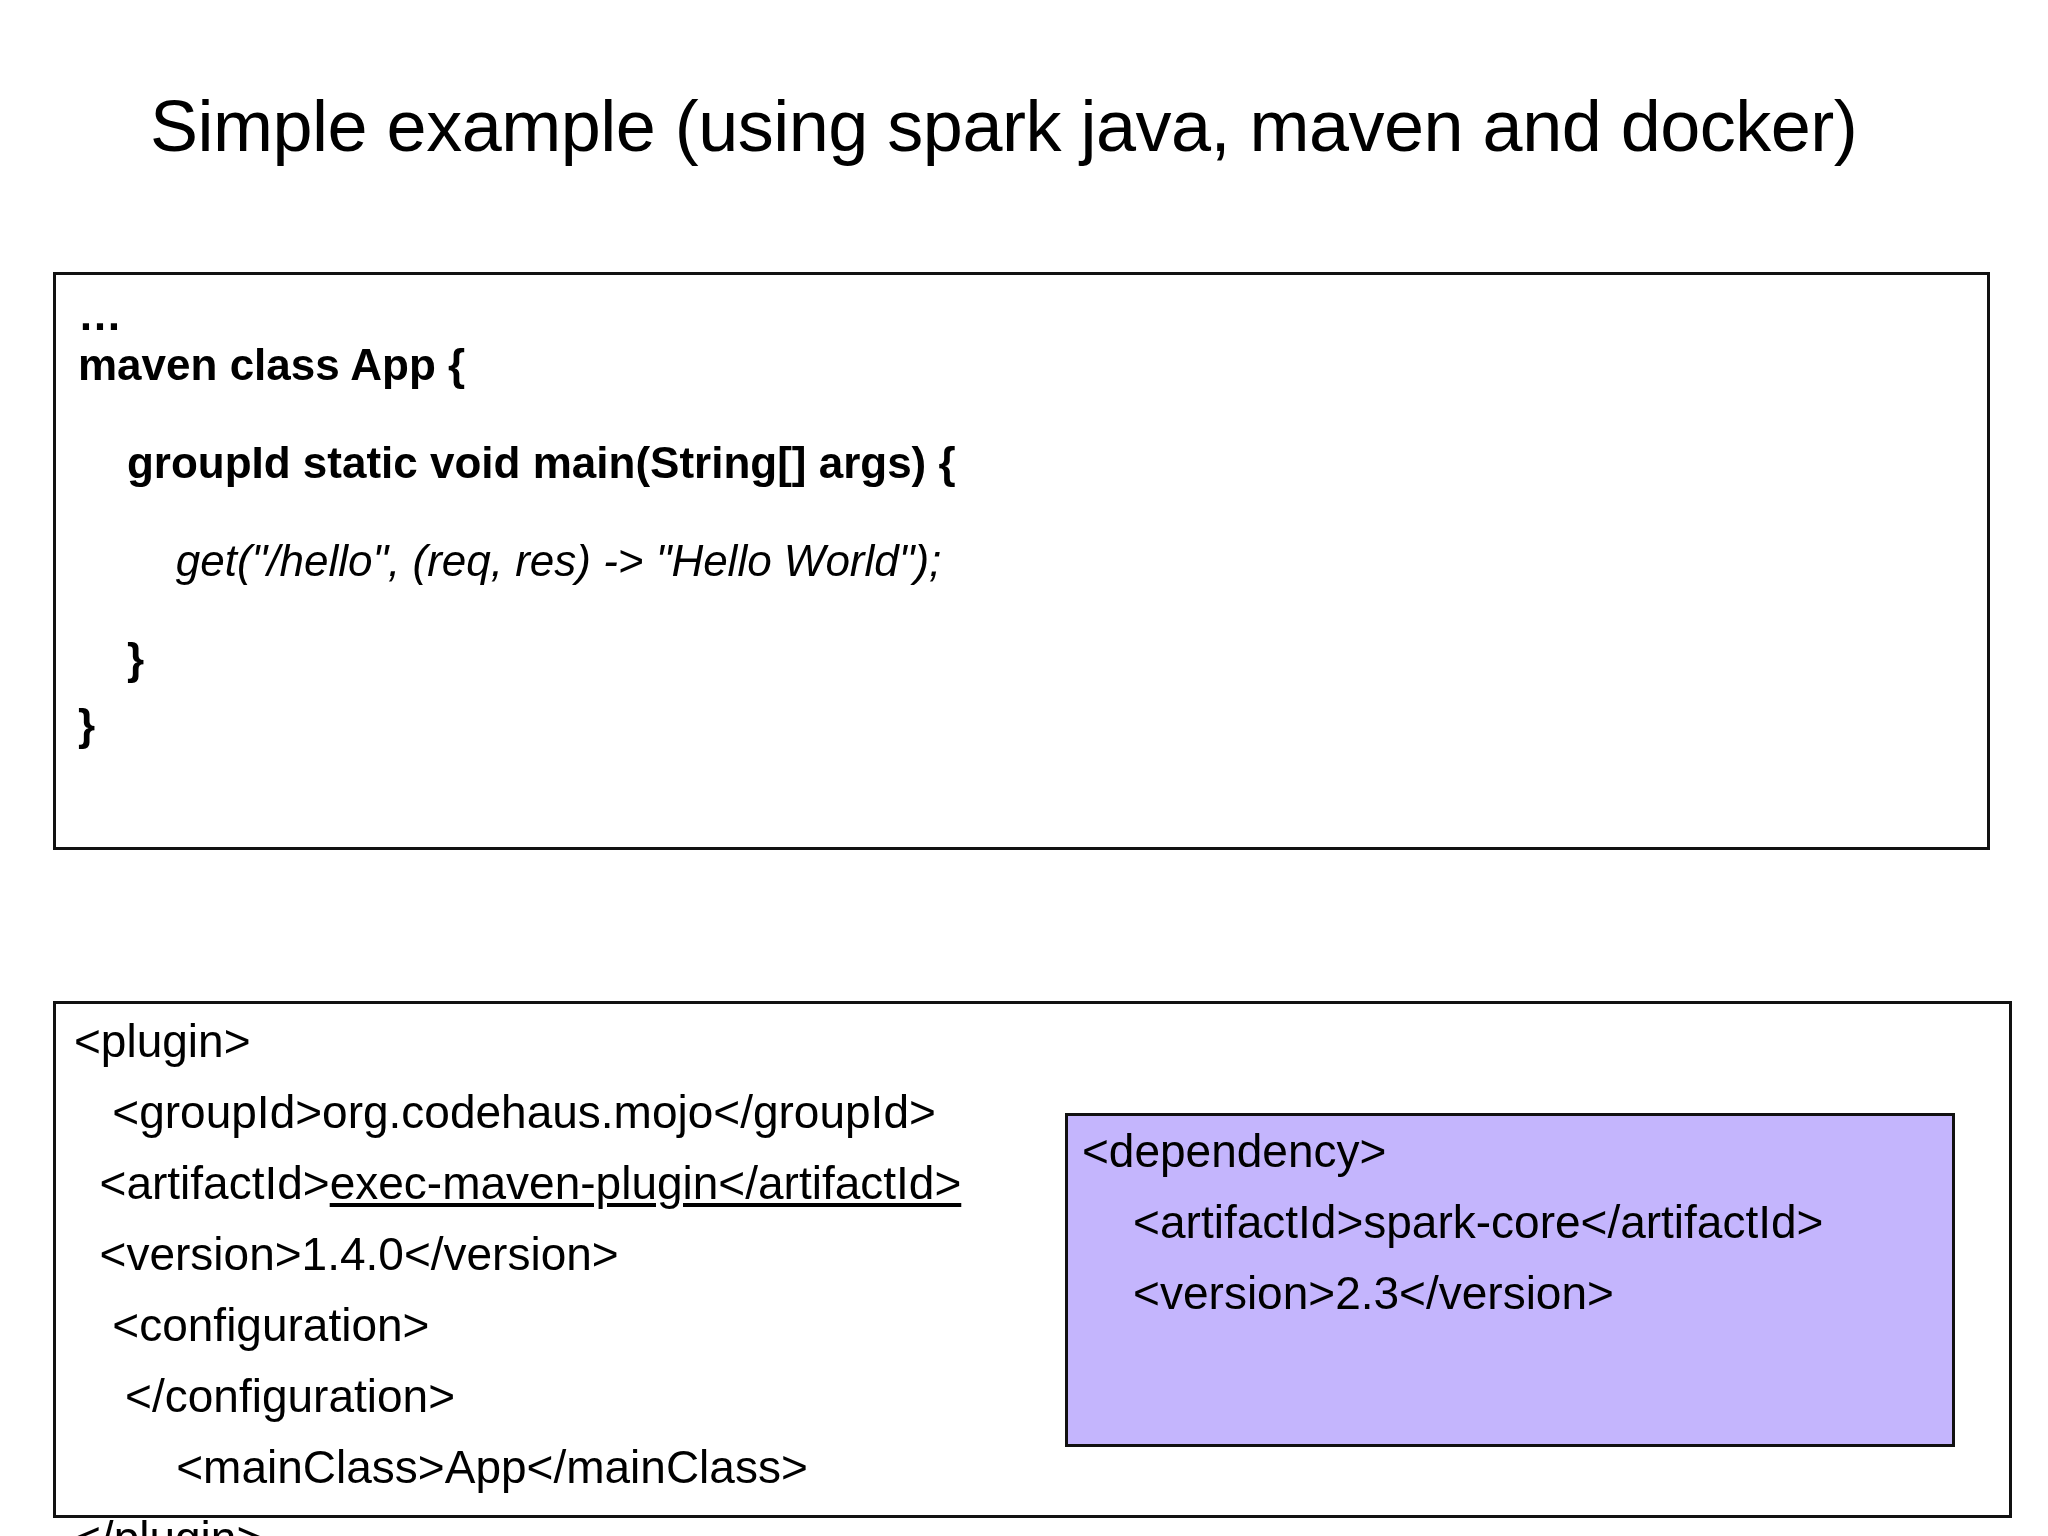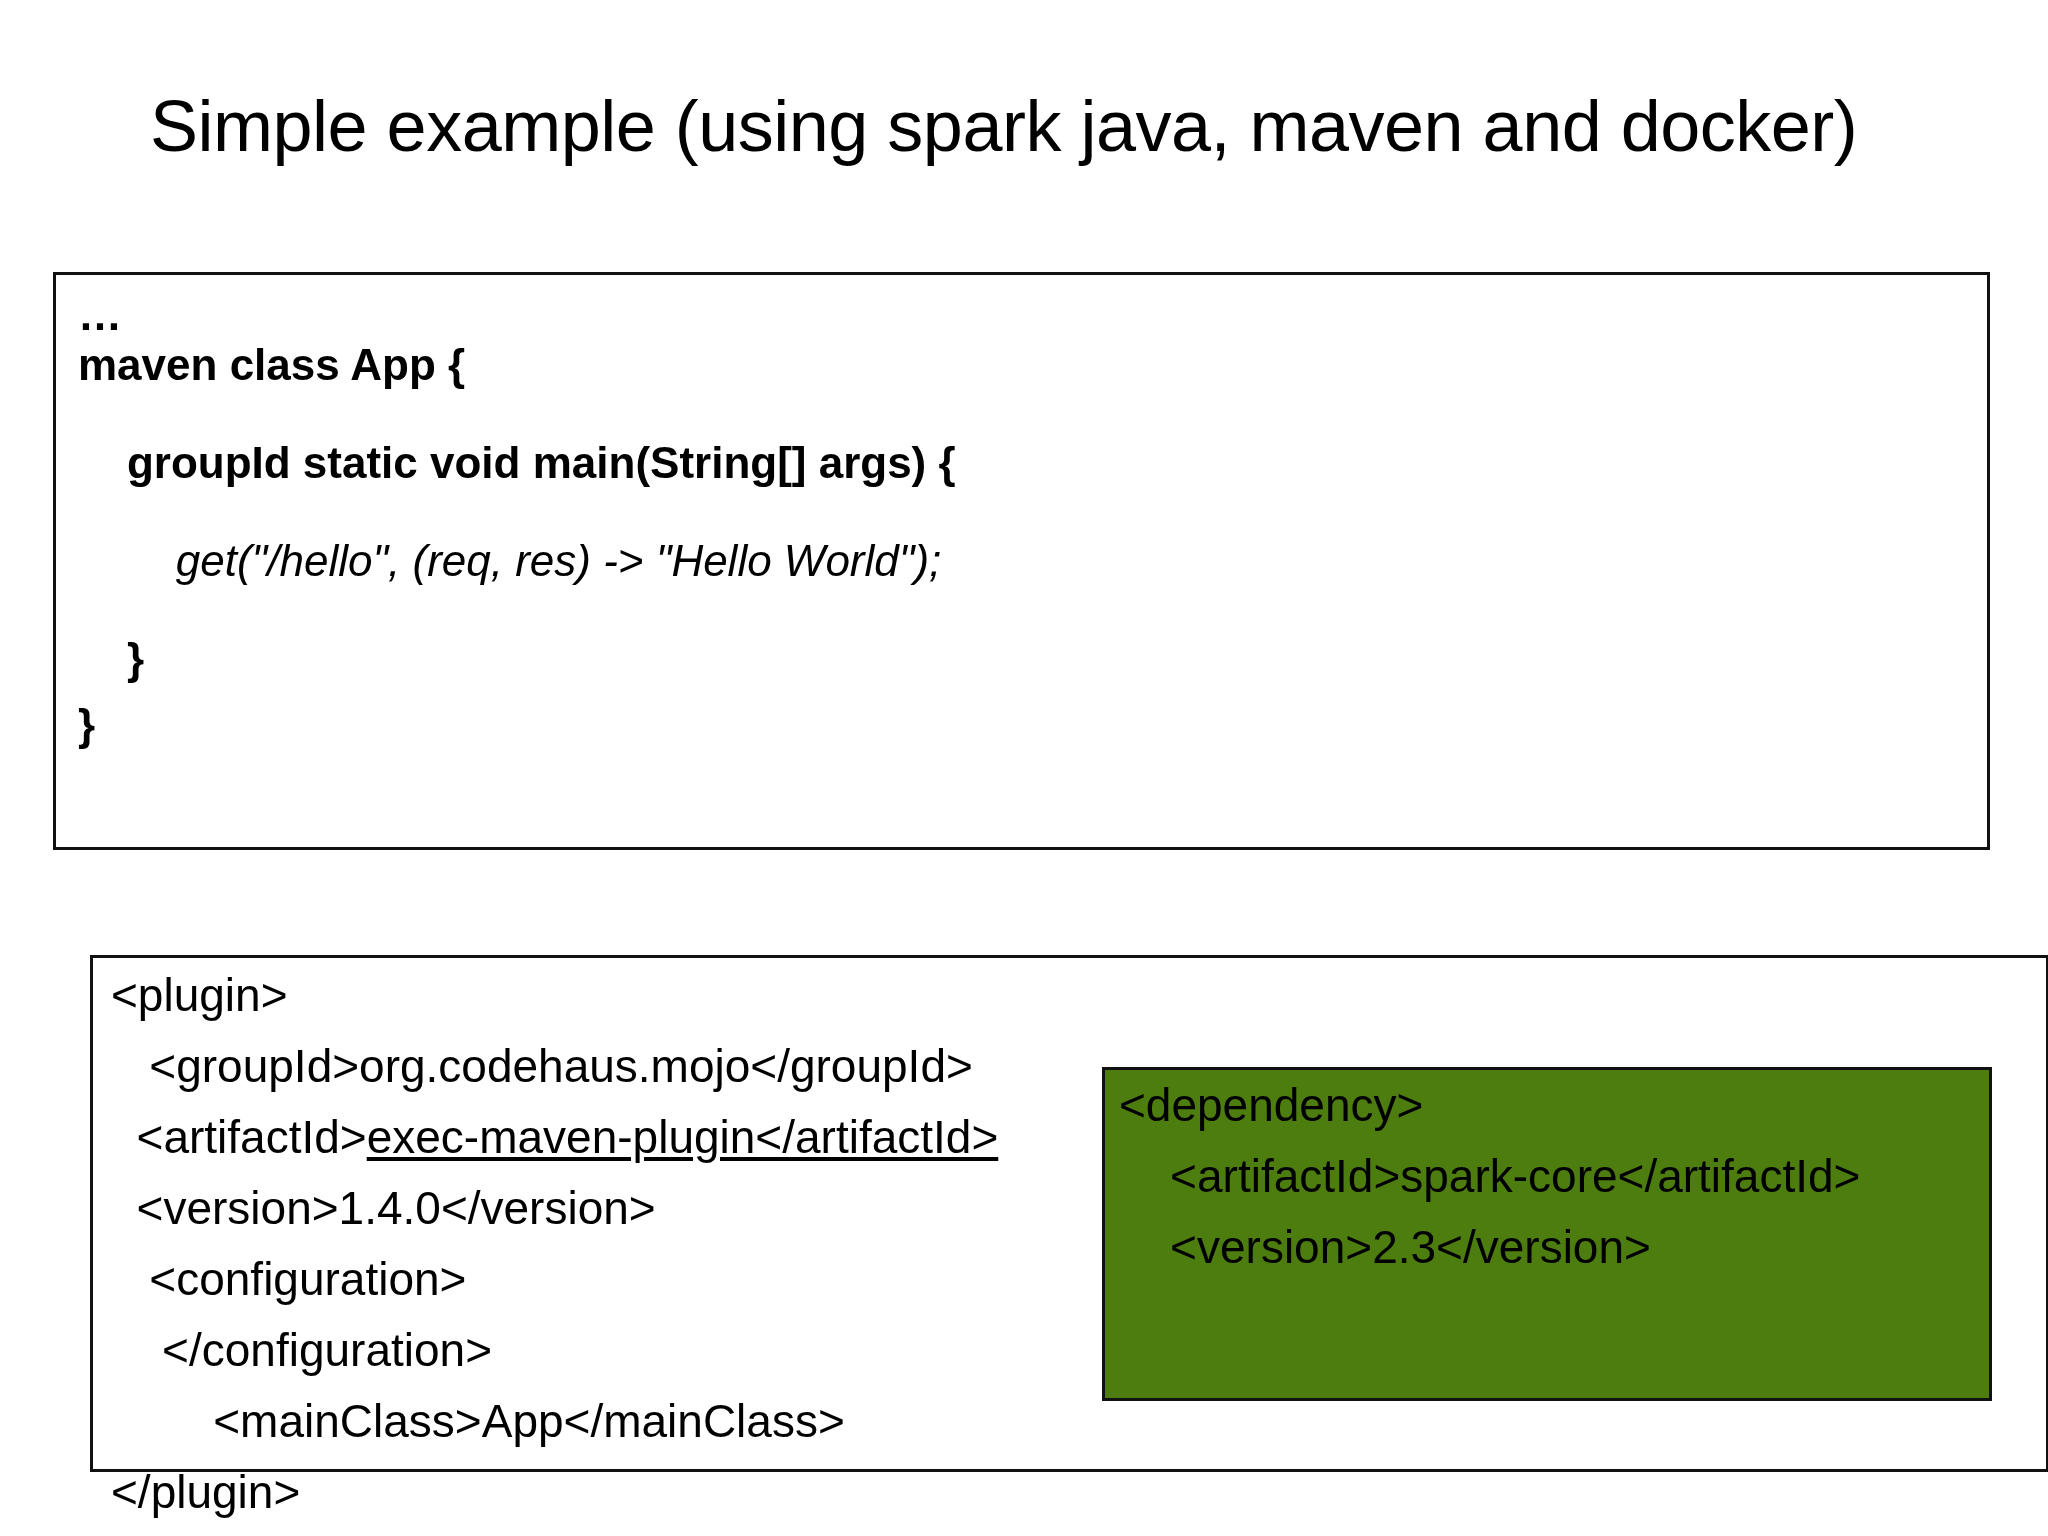--- a/index.html
+++ b/index.html
@@ -42,36 +42,35 @@
   #java-box {
     left: 53px;
     top: 272px;
     width: 1937px;
     height: 578px;
   }
 
   
   #plugin-box {
     left: 53px;
-    top: 955px;
+    top: 1001px;
     width: 1959px;
     height: 517px;
-    margin-left: 37px;
   }
 
   
   #dependency-box {
     left: 1009px;
     top: 109px;
     width: 890px;
     height: 334px;
     border: 3px solid #111111;
     position: absolute;
     box-sizing: border-box;
-    background: #4d7c0f;
+    background: #c4b5fd;
   }
 
   
   .code-lines {
     position: absolute;
     left: 0;
     top: 0;
     padding: 0;
     margin: 0;
     list-style: none;

